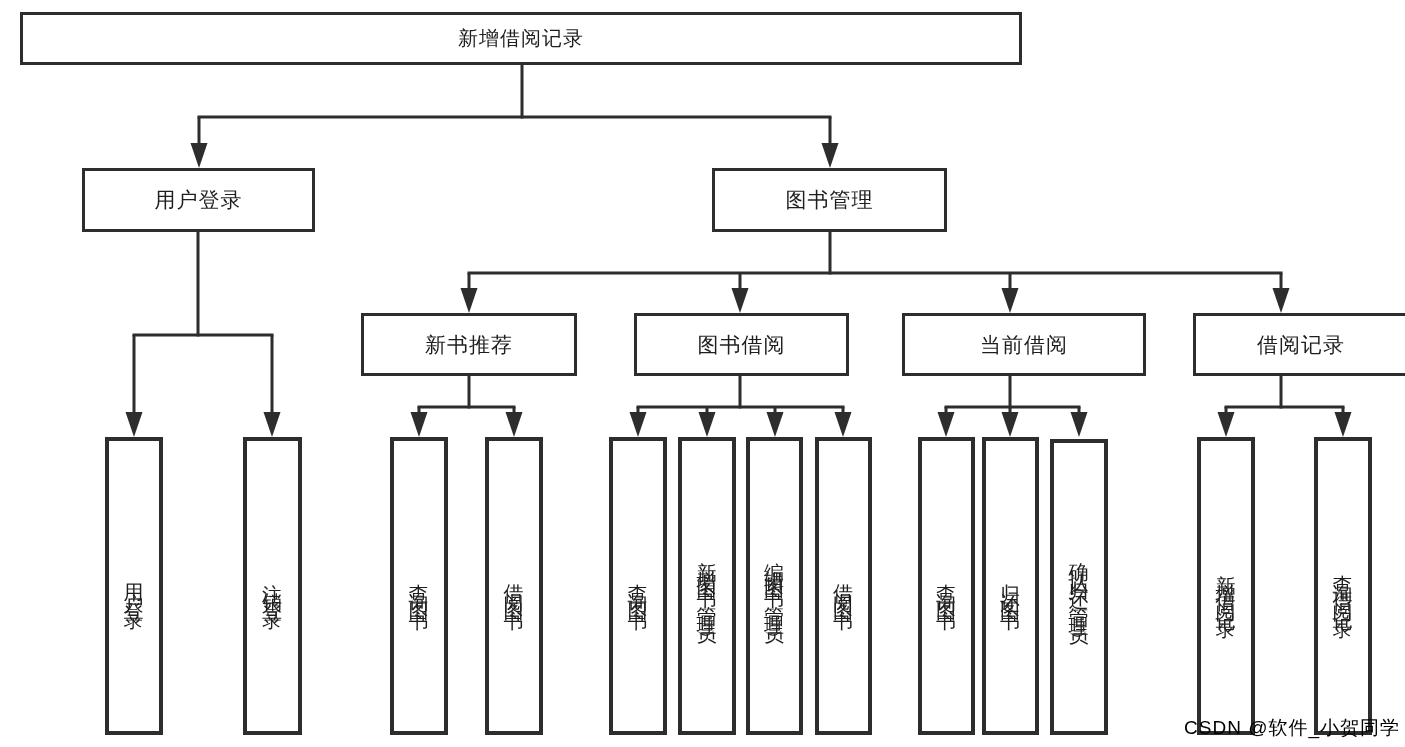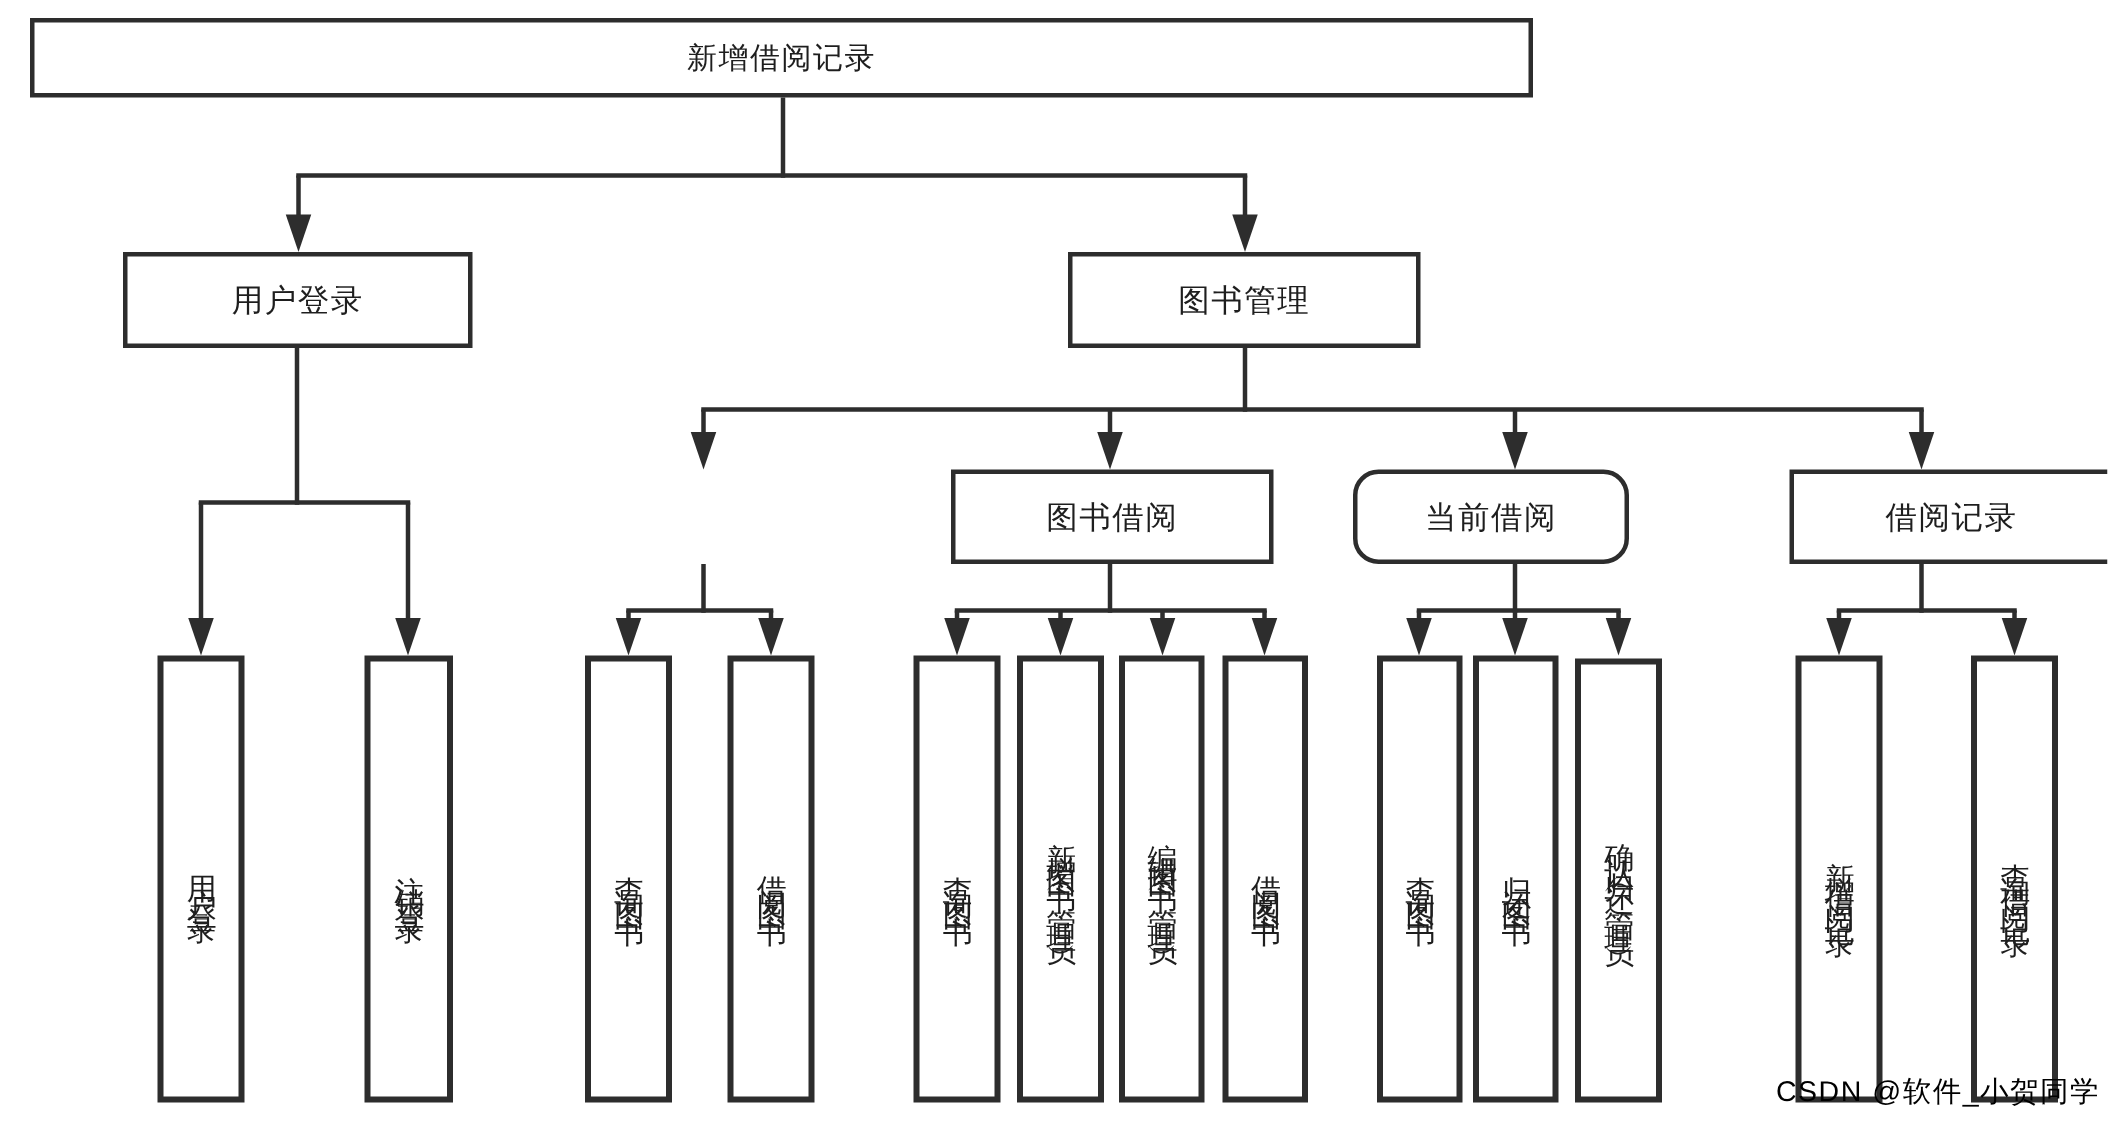--- a/index.html
+++ b/index.html
@@ -119,22 +119,23 @@
       <polygon points="1217.5,412 1234.5,412 1226,437"></polygon>
       <polygon points="1334.5,412 1351.5,412 1343,437"></polygon>
     </g>
   </svg>
 
   <div class="node h root-box" style="left:20px; top:12px; width:1002px; height:53px;">新增借阅记录</div>
 
   <div class="node h" style="left:82px; top:168px; width:233px; height:64px;">用户登录</div>
   <div class="node h" style="left:712px; top:168px; width:235px; height:64px;">图书管理</div>
 
+  <div class="node h" style="left:361px; top:313px; width:216px; height:63px;">新书推荐</div>
   <div class="node h" style="left:634px; top:313px; width:215px; height:63px;">图书借阅</div>
-  <div class="node h" style="left:902px; top:313px; width:184px; height:63px;border-radius:17px;">当前借阅</div>
+  <div class="node h" style="left:902px; top:313px; width:244px; height:63px;">当前借阅</div>
   <div class="node h" style="left:1173px; top:313px; width:216px; height:63px;margin-left:20px;">借阅记录</div>
 
   <div class="node v" style="left:105px; top:437px; width:58px; height:298px;">用户登录</div>
   <div class="node v" style="left:243px; top:437px; width:59px; height:298px;">注销登录</div>
 
   <div class="node v" style="left:390px; top:437px; width:58px; height:298px;">查询图书</div>
   <div class="node v" style="left:485px; top:437px; width:58px; height:298px;">借阅图书</div>
 
   <div class="node v" style="left:609px; top:437px; width:58px; height:298px;">查询图书</div>
   <div class="node v" style="left:678px; top:437px; width:58px; height:298px;">新增图书（管理员）</div>

